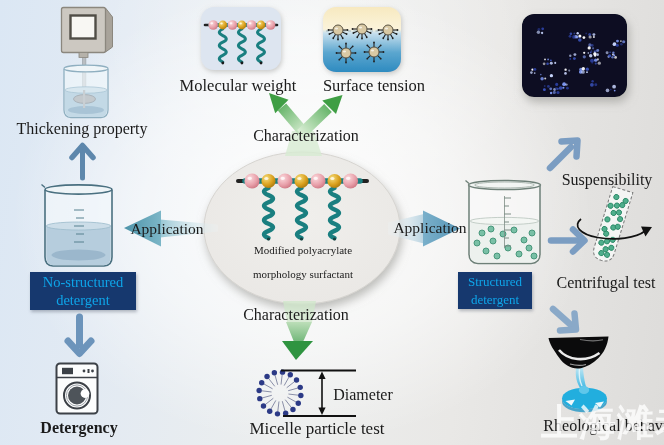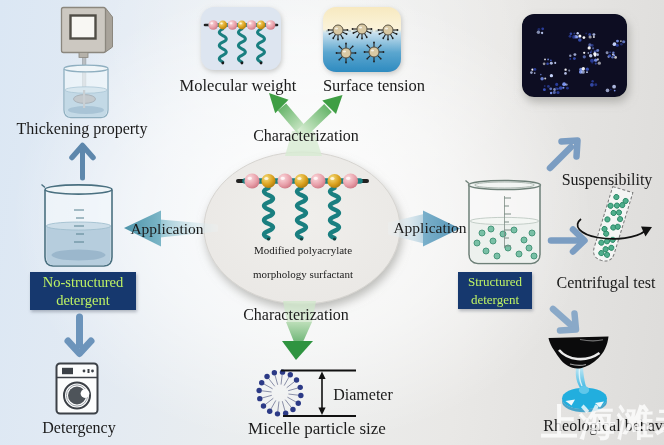--- a/index.html
+++ b/index.html
@@ -12,21 +12,21 @@
       radial-gradient(ellipse 240px 180px at 300px 40px, rgba(255,255,255,0.55) 0%, rgba(255,255,255,0) 100%),
       linear-gradient(97deg, #dbe7f4 0%, #e2eaf3 18%, #eceeee 45%, #e9e8e6 70%, #dddcda 100%);
   }
   svg{position:absolute;left:0;top:0;}
   .label{
     position:absolute;white-space:nowrap;transform:translateX(-50%);
     line-height:1.05;letter-spacing:0px;
   }
   .navybox{
     position:absolute;display:flex;flex-direction:column;align-items:center;justify-content:center;
-    color:#bef264;text-align:center;line-height:18px;
+    color:#0ea5e9;text-align:center;line-height:18px;
     box-shadow:1px 2px 3px rgba(60,70,90,0.35);
   }
   .watermark{
     position:absolute;left:541px;top:400px;width:123px;height:45px;overflow:hidden;
     font-family:"Liberation Sans", sans-serif;font-weight:bold;font-size:37px;
     color:rgba(255,255,255,0.78);letter-spacing:1px;white-space:nowrap;line-height:45px;
   }
 </style>
 </head>
 <body>
@@ -593,22 +593,22 @@
   <div class="label" style="left:607px;top:172px;font-size:16px;">Suspensibility</div>
   <div class="label" style="left:167px;top:221px;font-size:15.5px;">Application</div>
   <div class="label" style="left:430px;top:220px;font-size:15.5px;">Application</div>
   <div class="label" style="left:303px;top:238px;font-size:11px;text-align:center;line-height:24px;">
     <span style="display:block">Modified polyacrylate</span>
     <span style="display:block">morphology surfactant</span>
   </div>
   <div class="label" style="left:606px;top:275px;font-size:16px;">Centrifugal test</div>
   <div class="label" style="left:296px;top:307px;font-size:16px;">Characterization</div>
   <div class="label" style="left:363px;top:387px;font-size:16px;">Diameter</div>
-  <div class="label" style="left:317px;top:420px;font-size:17px;">Micelle particle size</div>
-  <div class="label" style="left:79px;top:420px;font-size:16px;">Detergency</div>
+  <div class="label" style="left:317px;top:420px;font-size:17px;">Micelle particle test</div>
+  <div class="label" style="left:79px;top:420px;font-size:16px;font-weight:bold;">Detergency</div>
   <div class="label" style="left:612px;top:418px;font-size:16px;">Rheological behavior</div>
 
   <div class="navybox" style="left:30px;top:272px;width:106px;height:38px;font-size:14.5px;background:#16386e;">
     <span>No-structured</span>
     <span>detergent</span>
   </div>
   <div class="navybox" style="left:458px;top:272px;width:74px;height:37px;font-size:13px;background:#16386e;">
     <span>Structured</span>
     <span>detergent</span>
   </div>

